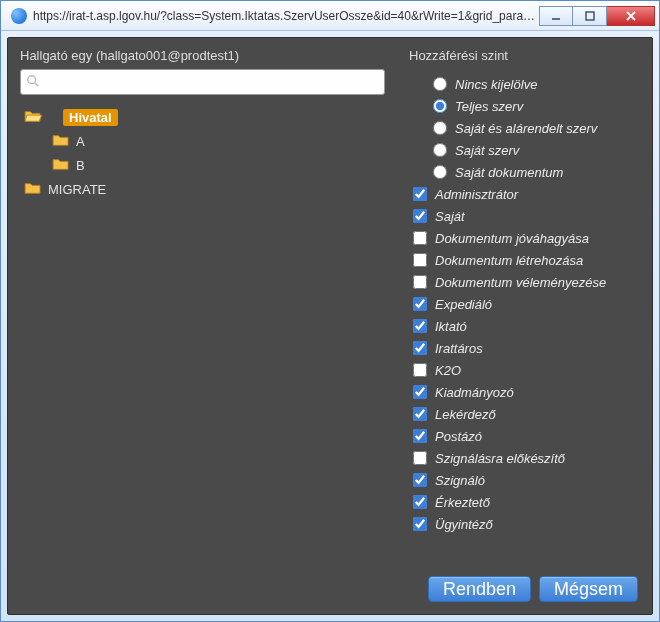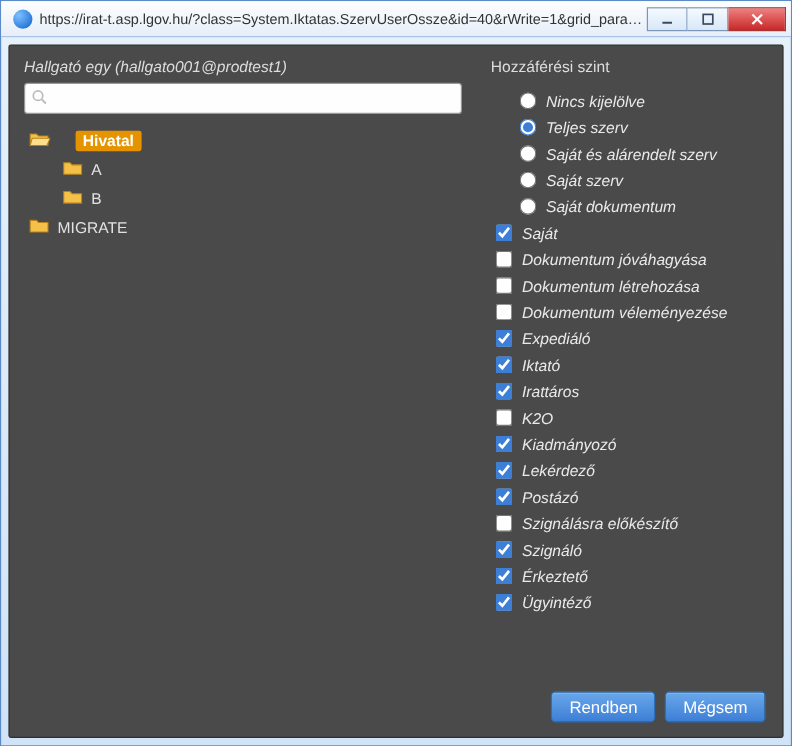--- a/index.html
+++ b/index.html
@@ -105,21 +105,20 @@
     flex-shrink: 0;
   }
   .right-col {
     flex: 1;
     min-width: 0;
   }
   .user-label {
     font-size: 13px;
     margin-bottom: 6px;
     color: #ddd;
-    font-style: italic;
   }
   .search-box {
     position: relative;
     margin-bottom: 10px;
   }
   .search-box input {
     width: 100%;
     height: 26px;
     border: 1px solid #999;
     border-radius: 3px;
@@ -201,21 +200,21 @@
     gap: 8px;
     padding: 6px 2px 2px 2px;
   }
   .btn {
     min-width: 72px;
     height: 26px;
     border: 1px solid #2c6fb8;
     border-radius: 4px;
     background: linear-gradient(#6aa7ea, #3d7fd6);
     color: #fff;
-    font-size: 14px;
+    font-size: 18px;
     cursor: pointer;
     padding: 0 14px;
     box-shadow: inset 0 1px 0 rgba(255,255,255,0.3);
   }
 </style>
 </head>
 <body>
 
 <div class="window">
   <div class="titlebar">
@@ -305,20 +304,24 @@
                 <span class="lbl">Saját szerv</span>
               </li>
               <li>
                 <input type="radio" name="access" style="">
                 <span class="lbl">Saját dokumentum</span>
               </li>
             </ul>
           <ul class="checks" id="checks">
               <li>
                 <input type="checkbox" checked="" style="">
+                <span class="lbl">Adminisztrátor</span>
+              </li>
+              <li>
+                <input type="checkbox" checked="" style="">
                 <span class="lbl">Saját</span>
               </li>
               <li>
                 <input type="checkbox" style="">
                 <span class="lbl">Dokumentum jóváhagyása</span>
               </li>
               <li>
                 <input type="checkbox" style="">
                 <span class="lbl">Dokumentum létrehozása</span>
               </li>

